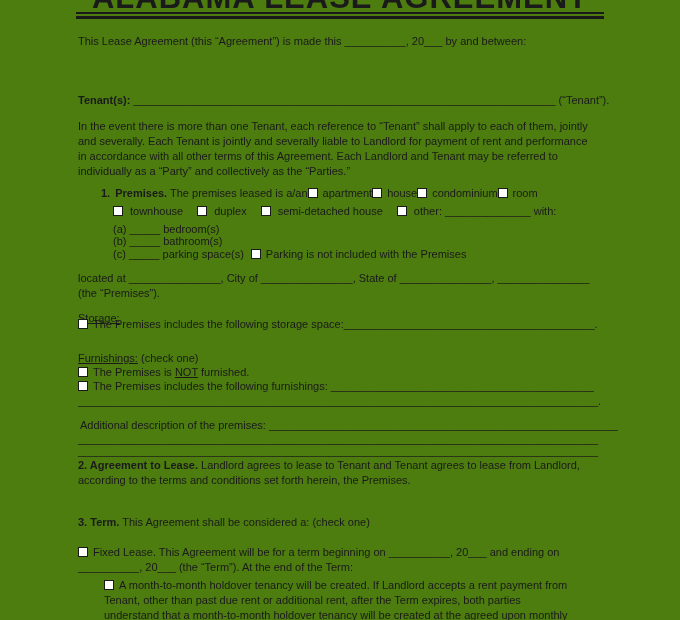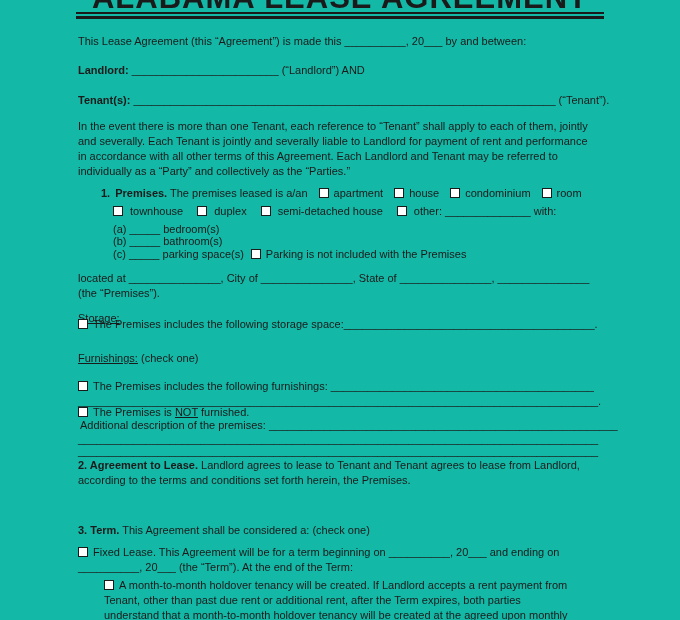--- a/index.html
+++ b/index.html
@@ -1,18 +1,18 @@
 <!DOCTYPE html>
 <html><head>
 <meta charset="utf-8">
 <style>
   html,body { margin:0; padding:0; background:#ffffff; }
   .page {
     position:relative; width:680px; height:620px; overflow:hidden;
-    background:#14b8a6; color:#1a1a1a;
+    background:#4d7c0f; color:#1a1a1a;
     font-family:"Liberation Sans","DejaVu Sans",sans-serif;
     font-size:11px; line-height:13px;text-decoration:underline;
   }
   .abs { position:absolute; white-space:nowrap; }
   .doc-title {
     position:absolute; left:0; top:-20px; width:680px; text-align:center;
     font-size:31px; line-height:36px; font-weight:bold; letter-spacing:1px;
     white-space:nowrap;
   }
   .title-rule {
@@ -22,39 +22,36 @@
   }
   .b { font-weight:bold; }
   .u { text-decoration:underline;text-align:right; }
   .mlines div { line-height:15px; white-space:nowrap; }
   .mlines2 div { line-height:15.2px; white-space:nowrap; }
   .cb {
     display:inline-block; width:8px; height:8px; border:1px solid #1a1a1a;
     vertical-align:-1px; margin-right:5px; background:#fff;
   }
   .cb.g { margin-right:7px; }
-  .opt { margin-left:11px; }
+  .opt { }
   .opt2 { margin-left:14px; }
   .opt2.first { margin-left:0; }
   .gapl { margin-left:7px; }
   .numgap { margin-right:5px; }
 </style>
 </head>
 <body>
 
 <div class="page">
 
   <div class="doc-title">ALABAMA LEASE AGREEMENT</div>
   <div class="title-rule"></div>
 
   <div class="abs" style="left:78px; top:35px;">This Lease Agreement (this “Agreement”) is made this __________, 20___ by and between:</div>
 
-  <div class="abs" style="left:78px; top:64px;">
-    <span class="b">Landlord:</span><span> ________________________ (“Landlord”) AND</span>
-  </div>
 
   <div class="abs" style="left:78px; top:94px;text-align:center;">
     <span class="b">Tenant(s):</span><span> _____________________________________________________________________ (“Tenant”).</span>
   </div>
 
   <div class="abs mlines" style="left:78px; top:119px;">
     <div>In the event there is more than one Tenant, each reference to “Tenant” shall apply to each of them, jointly</div>
     <div>and severally. Each Tenant is jointly and severally liable to Landlord for payment of rent and performance</div>
     <div>in accordance with all other terms of this Agreement. Each Landlord and Tenant may be referred to</div>
     <div>individually as a “Party” and collectively as the “Parties.”</div>
@@ -80,42 +77,42 @@
   </div>
 
   <div class="abs u" style="left:78px; top:312px;">Storage:</div>
   <div class="abs" style="left:78px; top:318px;text-align:center;">
     <span class="cb"></span><span>The Premises includes the following storage space:</span><span>_________________________________________</span><span>.</span>
   </div>
 
   <div class="abs" style="left:78px; top:352px;">
     <span class="u">Furnishings:</span><span> (check one)</span>
   </div>
-  <div class="abs" style="left:78px; top:366px;margin-top:40px;">
+  <div class="abs" style="left:78px; top:366px;">
     <span class="cb"></span><span>The Premises is </span><span class="u b" style="font-weight:normal;">NOT</span><span> furnished.</span>
   </div>
   <div class="abs" style="left:78px; top:380px;">
     <span class="cb"></span><span>The Premises includes the following furnishings: </span><span>___________________________________________</span>
   </div>
   <div class="abs" style="left:78px; top:395px;">
     <span>_____________________________________________________________________________________</span><span>.</span>
   </div>
 
   <div class="abs" style="left:80px; top:419px;">
     <span>Additional description of the premises: </span><span>_________________________________________________________</span>
   </div>
   <div class="abs" style="left:78px; top:433px;">_____________________________________________________________________________________</div>
   <div class="abs" style="left:78px; top:445px;">_____________________________________________________________________________________</div>
 
   <div class="abs mlines" style="left:78px; top:458px;">
     <div><span class="b">2. Agreement to Lease.</span><span> Landlord agrees to lease to Tenant and Tenant agrees to lease from Landlord,</span></div>
     <div>according to the terms and conditions set forth herein, the Premises.</div>
   </div>
 
-  <div class="abs" style="left:78px; top:516px;margin-top:8px;">
+  <div class="abs" style="left:78px; top:516px;">
     <span class="b">3. Term.</span><span> This Agreement shall be considered a: (check one)</span>
   </div>
 
   <div class="abs" style="left:78px; top:546px;">
     <span class="cb"></span><span>Fixed Lease. This Agreement will be for a term beginning on __________, 20___ and ending on</span>
   </div>
   <div class="abs" style="left:78px; top:561px;">__________, 20___ (the “Term”). At the end of the Term:</div>
 
   <div class="abs mlines2" style="left:104px; top:578px;">
     <div><span class="cb"></span><span>A month-to-month holdover tenancy will be created. If Landlord accepts a rent payment from</span></div>

